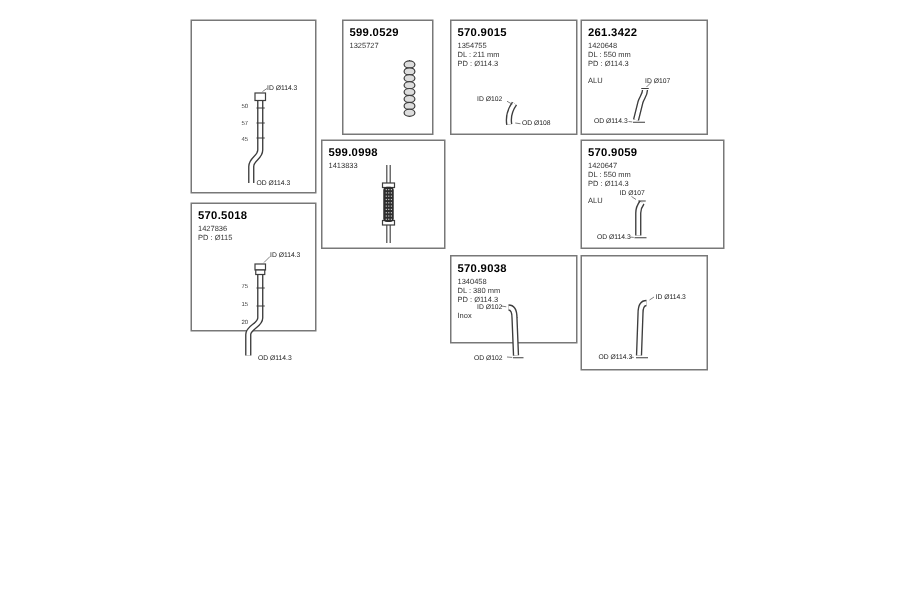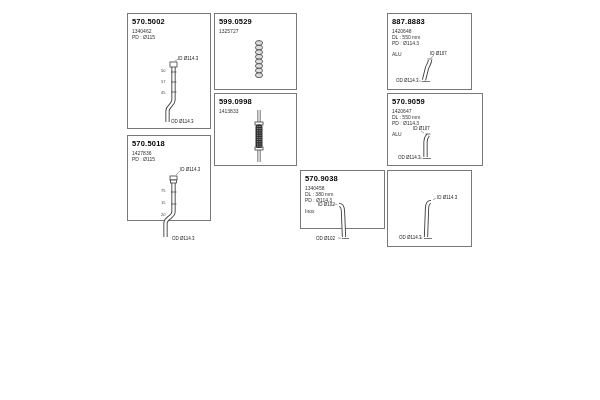--- a/index.html
+++ b/index.html
@@ -25,25 +25,20 @@
   .ring { fill:#dddddd; stroke:#3d3d3d; stroke-width:0.8; }
   .flexdark { fill:#2e2e2e; }
   .speck { fill:none; stroke:#ffffff; stroke-width:0.6; stroke-dasharray:0.8,1.4; }
 </style>
 </head>
 <body>
 
 <div class="page">
 
   <div class="card" style="left:127px;top:13px;width:84px;height:116px">
-    <div class="card-text">
-      <div class="pn">570.5002</div>
-      <div class="ln">1340462</div>
-      <div class="ln">PD : Ø115</div>
-    </div>
     <div class="diag">
       <svg width="84" height="116" viewBox="0 0 84 116">
         <path class="po" d="M45.5,52 L45.5,86 C45.5,91 39.5,92 39.5,97 L39.5,108"></path>
         <path class="pi" d="M45.5,52 L45.5,86 C45.5,91 39.5,92 39.5,97 L39.5,108"></path>
         <rect class="flange" x="42" y="48" width="7" height="5"></rect>
         <path class="thin" d="M43,58 L48.5,58 M43,68 L48.5,68 M43,78 L48.5,78"></path>
         <path class="ld" d="M47,47 L50,45"></path>
       </svg>
       <span class="dlabel" style="left:50px;top:42px">ID Ø114.3</span>
       <span class="dlabel" style="left:43px;top:105px">OD Ø114.3</span>
@@ -69,21 +64,21 @@
         <path class="ld" d="M48,39 L52,35"></path>
       </svg>
       <span class="dlabel" style="left:52px;top:31px">ID Ø114.3</span>
       <span class="dlabel" style="left:44px;top:100px">OD Ø114.3</span>
       <span class="tick" style="left:33px;top:53px">75</span>
       <span class="tick" style="left:33px;top:65px">15</span>
       <span class="tick" style="left:33px;top:77px">20</span>
     </div>
   </div>
 
-  <div class="card" style="left:214px;top:13px;width:83px;height:77px">
+  <div class="card" style="left:228px;top:13px;width:61px;height:77px">
     <div class="card-text">
       <div class="pn">599.0529</div>
       <div class="ln">1325727</div>
     </div>
     <div class="diag">
       <svg width="83" height="77" viewBox="0 0 83 77">
         <path class="thin" d="M44,26 L44,64"></path>
         <ellipse class="ring" cx="44" cy="29" rx="3.6" ry="2.4"></ellipse>
         <ellipse class="ring" cx="44" cy="33.6" rx="3.6" ry="2.4"></ellipse>
         <ellipse class="ring" cx="44" cy="38.2" rx="3.6" ry="2.4"></ellipse>
@@ -106,20 +101,37 @@
         <path class="po3" d="M44,16 L44,68"></path>
         <path class="pi3" d="M44,16 L44,68"></path>
         <rect class="flange" x="40" y="28" width="8" height="3"></rect>
         <rect class="flange" x="40" y="53" width="8" height="3"></rect>
         <rect class="flexdark" x="40.5" y="30.5" width="7" height="23.5" rx="2.5"></rect>
         <path class="speck" d="M42.5,32 L42.5,53 M44.2,32 L44.2,53 M45.9,32 L45.9,53"></path>
       </svg>
     </div>
   </div>
 
+  <div class="card" style="left:300px;top:13px;width:85px;height:77px">
+    <div class="card-text">
+      <div class="pn">570.9015</div>
+      <div class="ln">1354755</div>
+      <div class="ln">DL : 211 mm</div>
+      <div class="ln">PD : Ø114.3</div>
+    </div>
+    <div class="diag">
+      <svg width="85" height="77" viewBox="0 0 85 77">
+        <path class="po" d="M42,55 C39.5,58.5 37.5,63 38.5,69"></path>
+        <path class="pi" d="M42,55 C39.5,58.5 37.5,63 38.5,69"></path>
+        <path class="ld" d="M37,53.5 L40.5,55.5 M42.5,68 L46,68.5"></path>
+      </svg>
+      <span class="dlabel" style="left:17px;top:49px">ID Ø102</span>
+      <span class="dlabel" style="left:47px;top:65px">OD Ø108</span>
+    </div>
+  </div>
 
 
   <div class="card" style="left:300px;top:170px;width:85px;height:59px">
     <div class="card-text">
       <div class="pn">570.9038</div>
       <div class="ln">1340458</div>
       <div class="ln">DL : 380 mm</div>
       <div class="ln">PD : Ø114.3</div>
       <div class="ln mat">Inox</div>
     </div>
@@ -130,21 +142,21 @@
         <path class="thin" d="M41,67.5 L48,67.5"></path>
         <path class="ld" d="M33,33 L36.5,33.5 M37,67 L40.5,67.3"></path>
       </svg>
       <span class="dlabel" style="left:17px;top:31px">ID Ø102</span>
       <span class="dlabel" style="left:15px;top:65px">OD Ø102</span>
     </div>
   </div>
 
   <div class="card" style="left:387px;top:13px;width:85px;height:77px">
     <div class="card-text">
-      <div class="pn">887.8883</div>
+      <div class="pn">261.3422</div>
       <div class="ln">1420648</div>
       <div class="ln">DL : 550 mm</div>
       <div class="ln">PD : Ø114.3</div>
       <div class="ln mat">ALU</div>
     </div>
     <div class="diag">
       <svg width="85" height="77" viewBox="0 0 85 77">
         <path class="po" d="M42,46 C42,49 40,51 39,54 L36,66"></path>
         <path class="pi" d="M42,46 C42,49 40,51 39,54 L36,66"></path>
         <path class="thin" d="M39.5,45 L44.5,45 M34,67.5 L42,67.5"></path>

